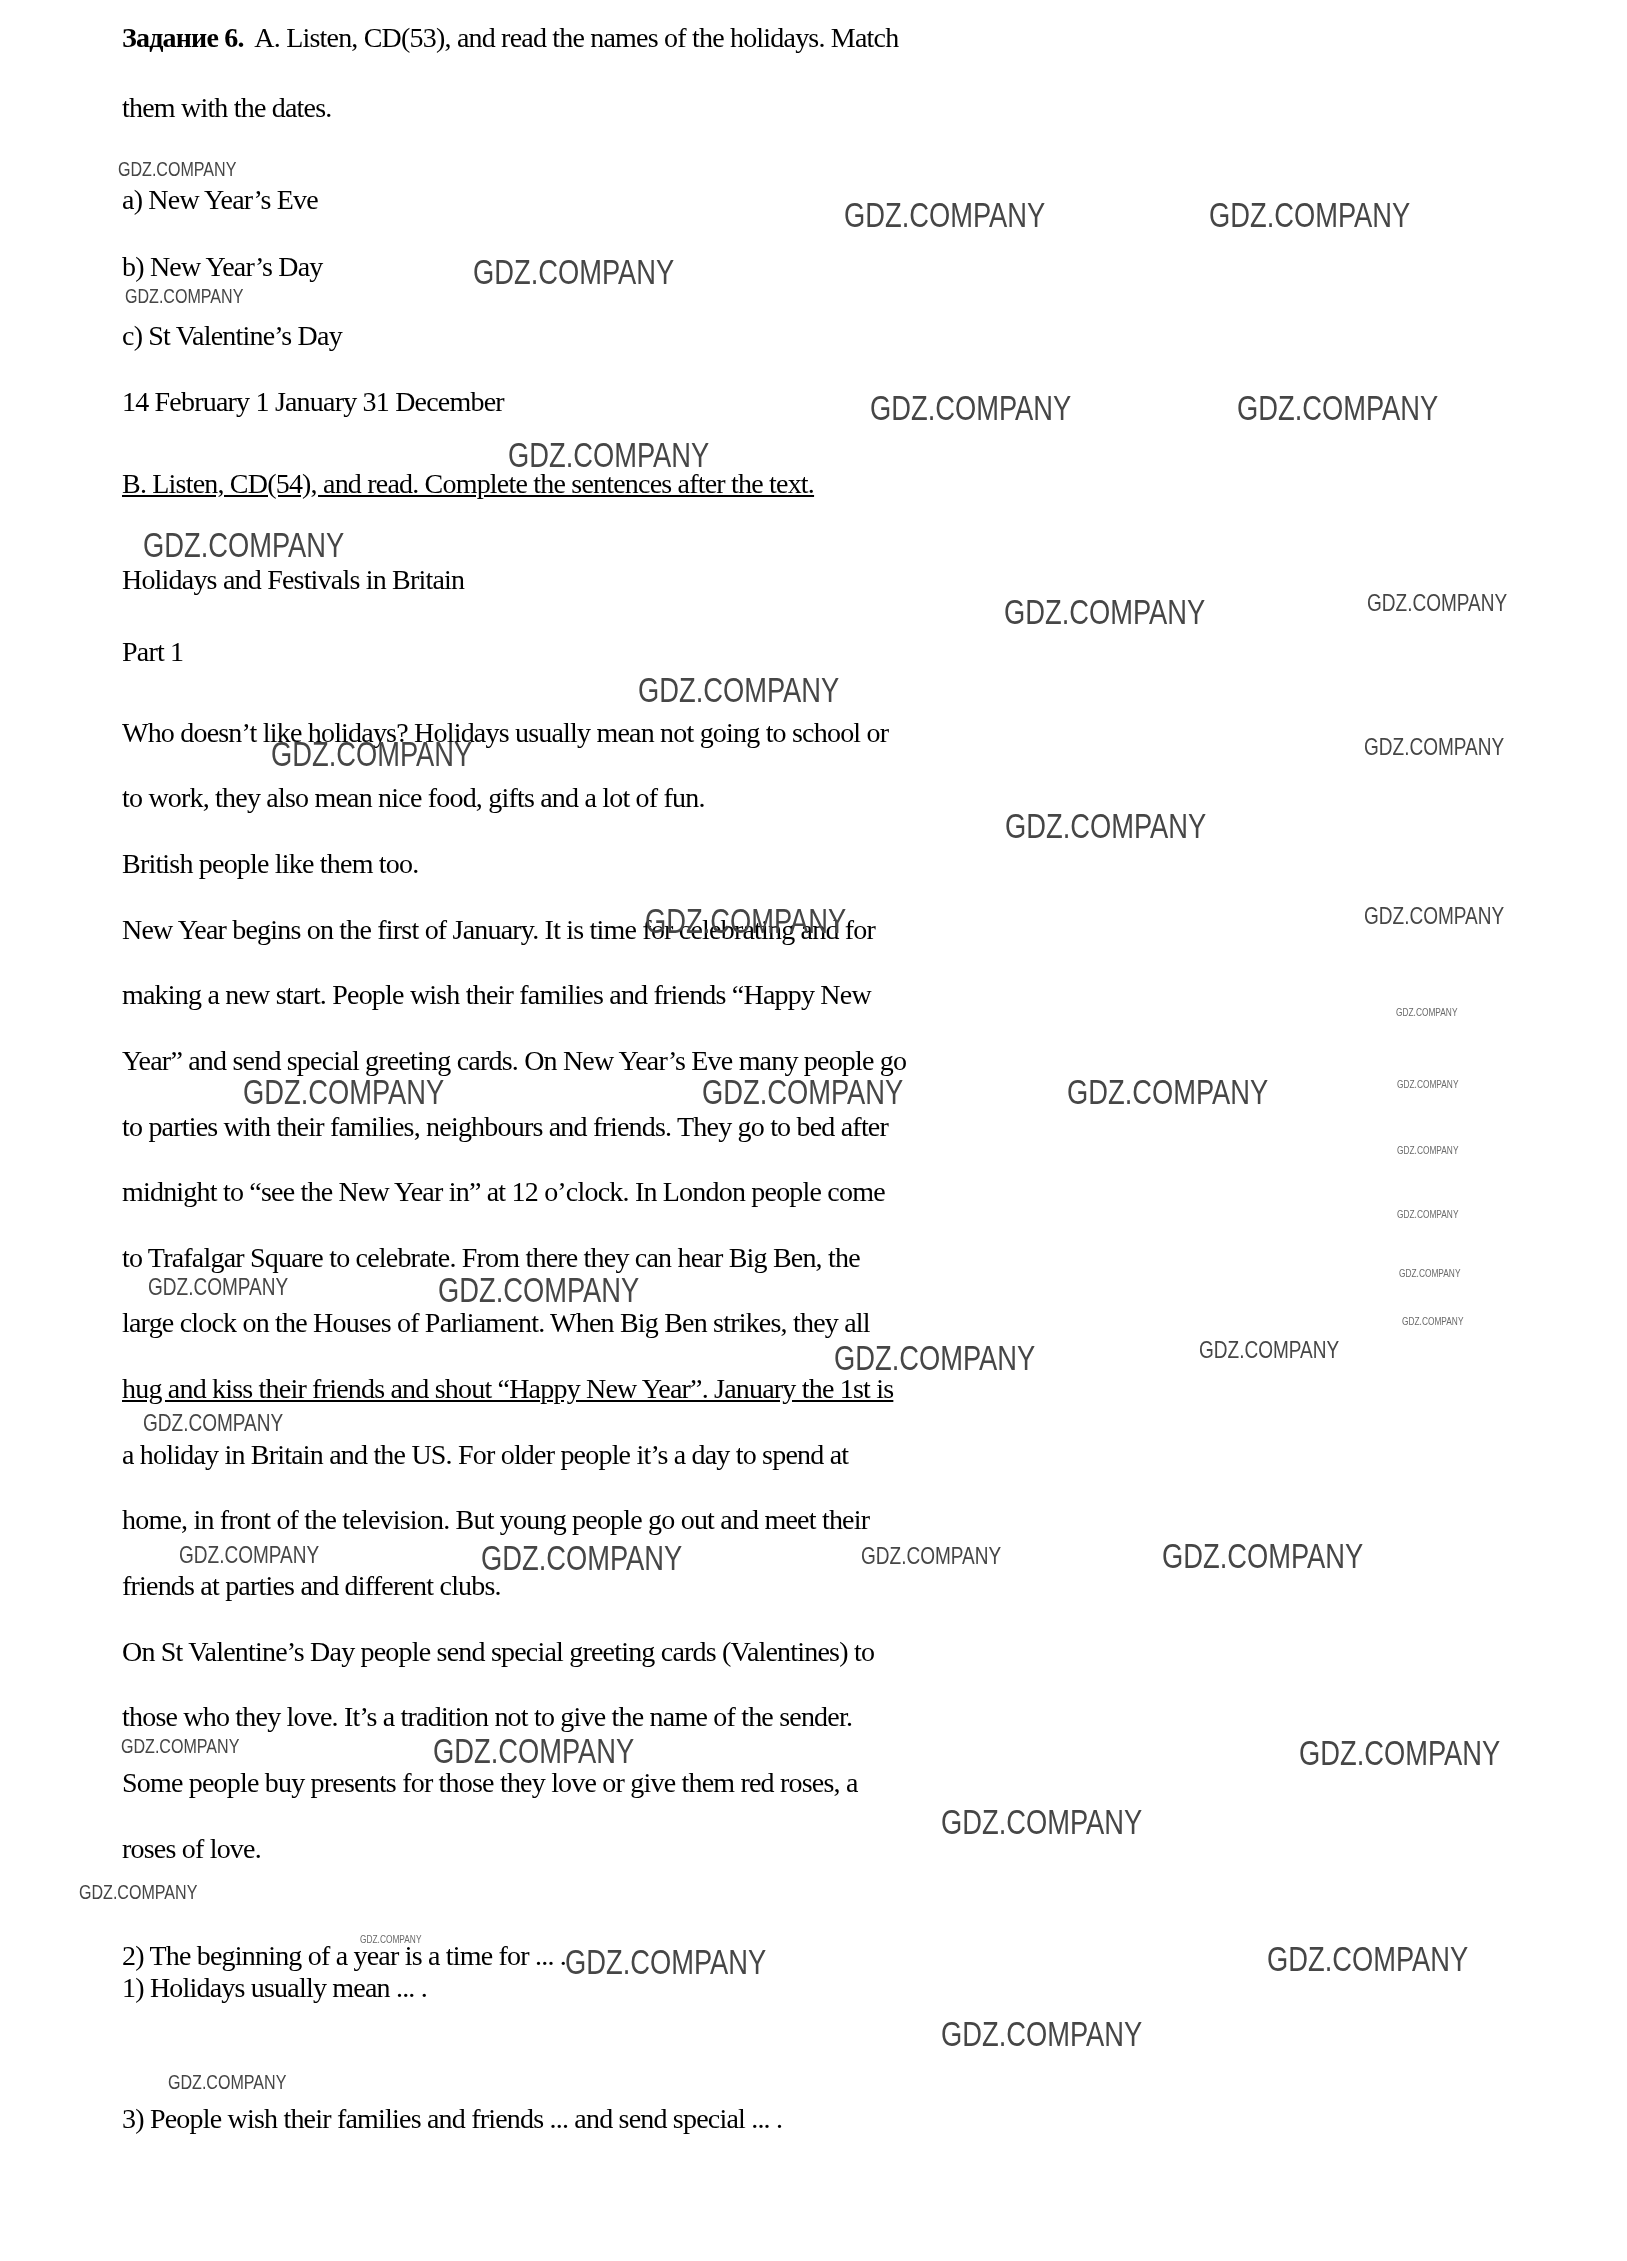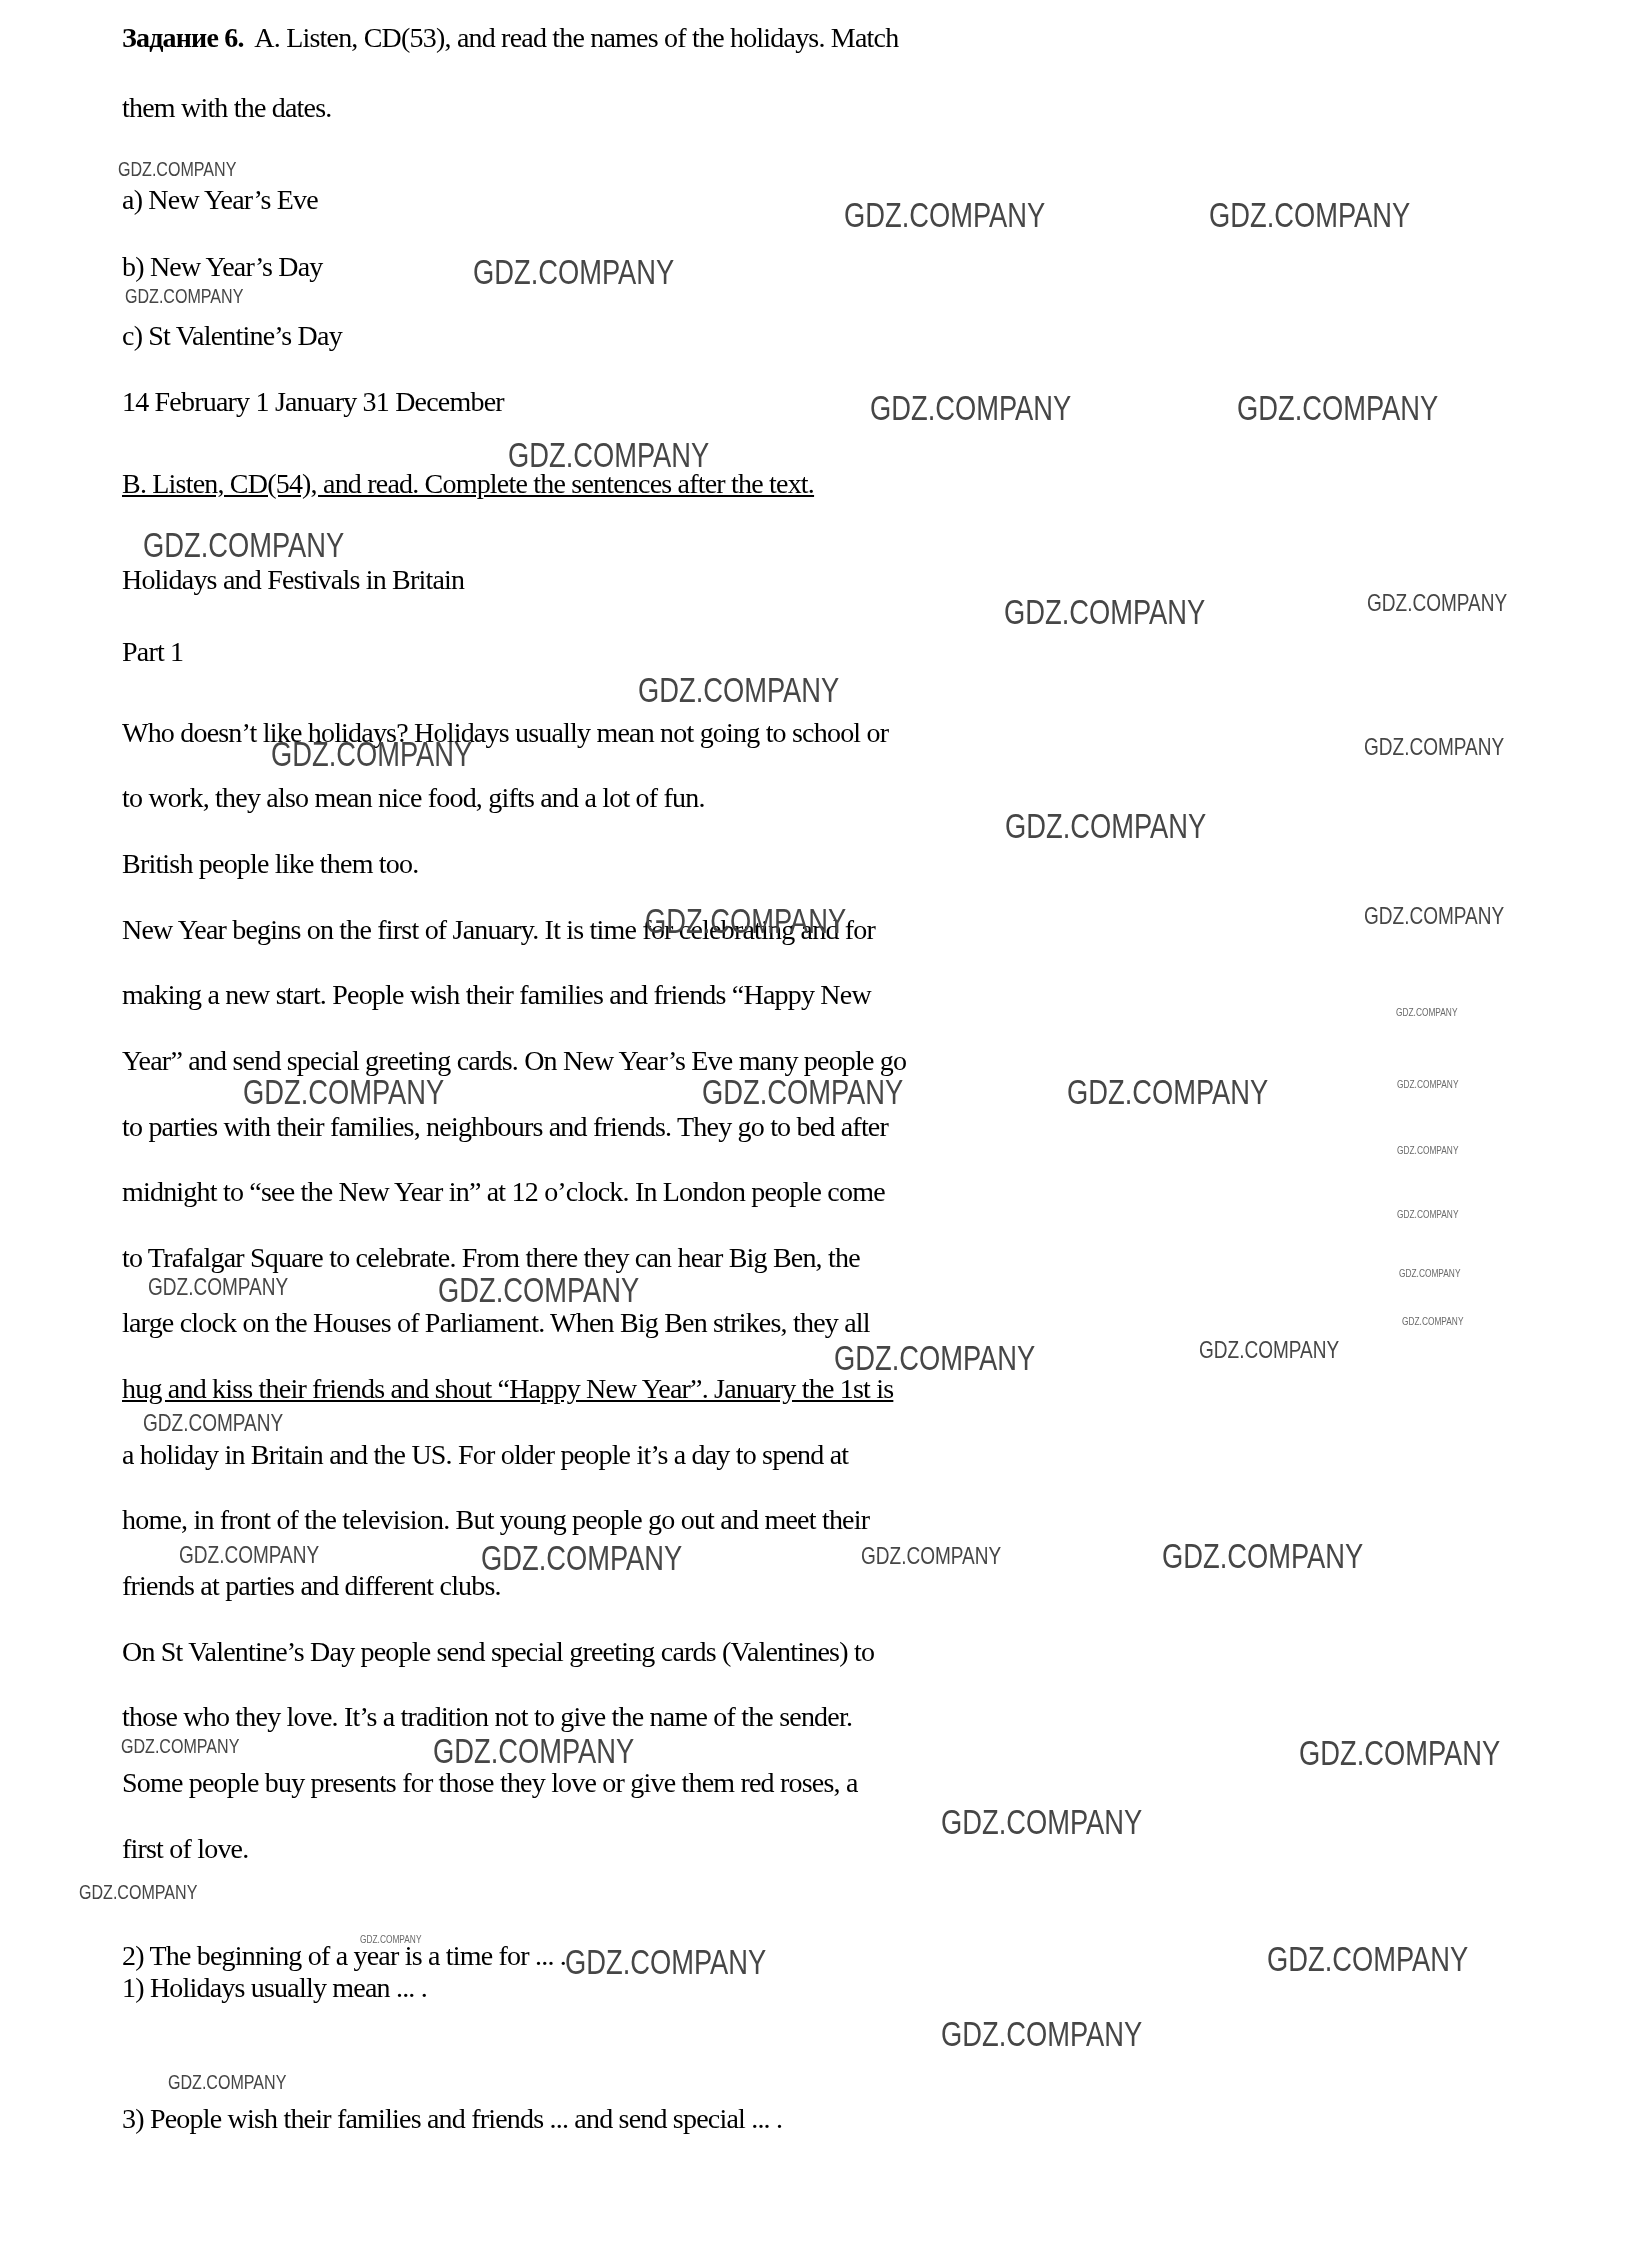--- a/index.html
+++ b/index.html
@@ -67,21 +67,21 @@
   <div class="line" style="top:1177px;">midnight to “see the New Year in” at 12 o’clock. In London people come</div>
   <div class="line" style="top:1243px;">to Trafalgar Square to celebrate. From there they can hear Big Ben, the</div>
   <div class="line" style="top:1308px;">large clock on the Houses of Parliament. When Big Ben strikes, they all</div>
   <div class="line" style="top:1374px;text-decoration:underline;">hug and kiss their friends and shout “Happy New Year”. January the 1st is</div>
   <div class="line" style="top:1440px;">a holiday in Britain and the US. For older people it’s a day to spend at</div>
   <div class="line" style="top:1505px;">home, in front of the television. But young people go out and meet their</div>
   <div class="line" style="top:1571px;">friends at parties and different clubs.</div>
   <div class="line" style="top:1637px;">On St Valentine’s Day people send special greeting cards (Valentines) to</div>
   <div class="line" style="top:1702px;">those who they love. It’s a tradition not to give the name of the sender.</div>
   <div class="line" style="top:1768px;">Some people buy presents for those they love or give them red roses, a</div>
-  <div class="line" style="top:1834px;">first of love.</div>
+  <div class="line" style="top:1834px;">roses of love.</div>
 
   <div class="line" style="top:1973px;">1) Holidays usually mean ... .</div>
   <div class="line" style="top:1941px;">2) The beginning of a year is a time for ... .</div>
   <div class="line" style="top:2104px;">3) People wish their families and friends ... and send special ... .</div>
 
   <span class="wm wm-sm" style="left:118px;top:157px;">GDZ.COMPANY</span>
   <span class="wm wm-lg" style="left:844px;top:195px;">GDZ.COMPANY</span>
   <span class="wm wm-lg" style="left:1209px;top:195px;">GDZ.COMPANY</span>
   <span class="wm wm-lg" style="left:473px;top:252px;">GDZ.COMPANY</span>
   <span class="wm wm-sm" style="left:125px;top:284px;">GDZ.COMPANY</span>

